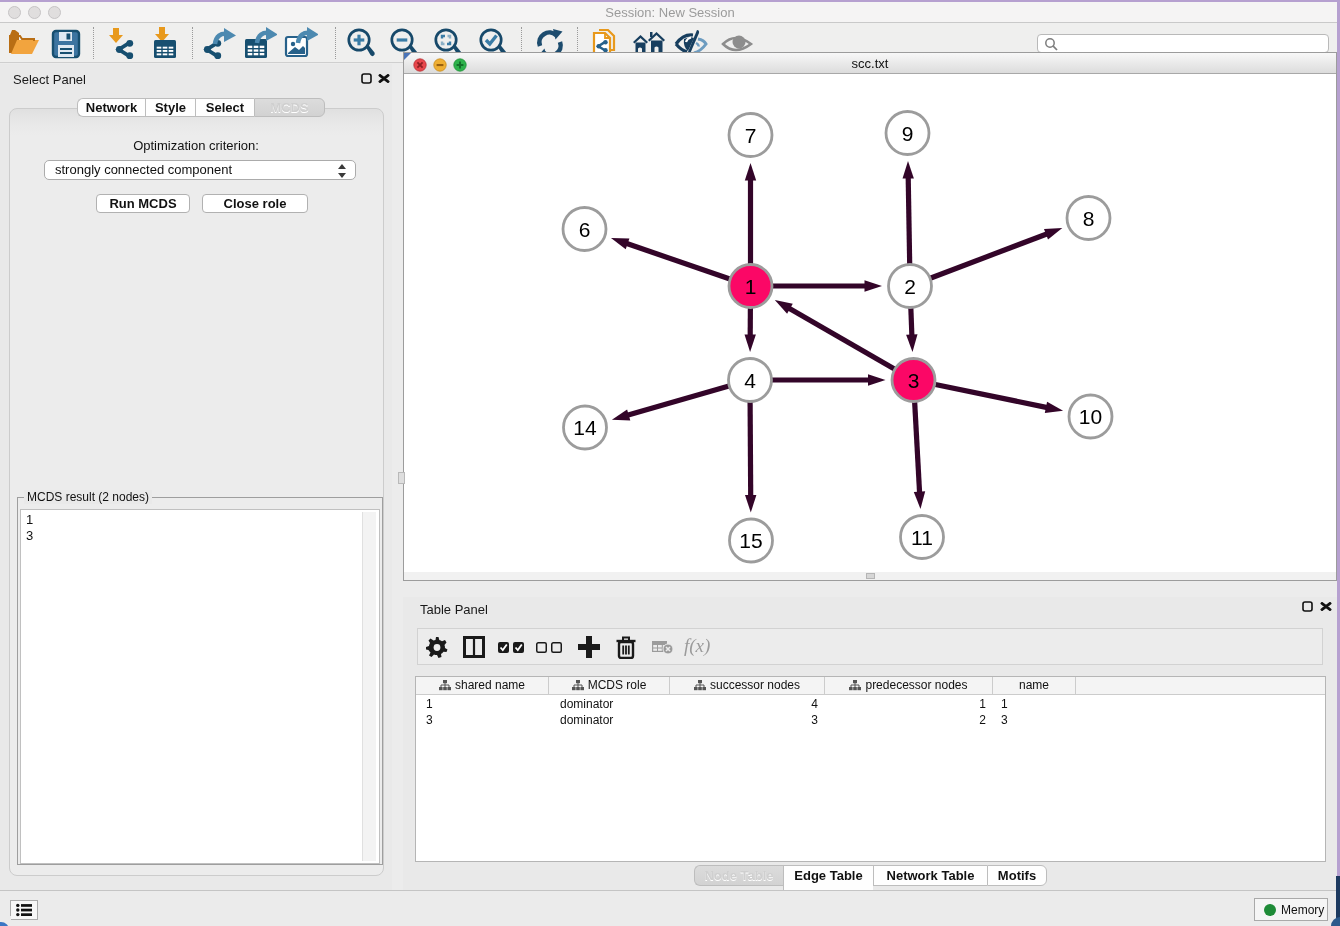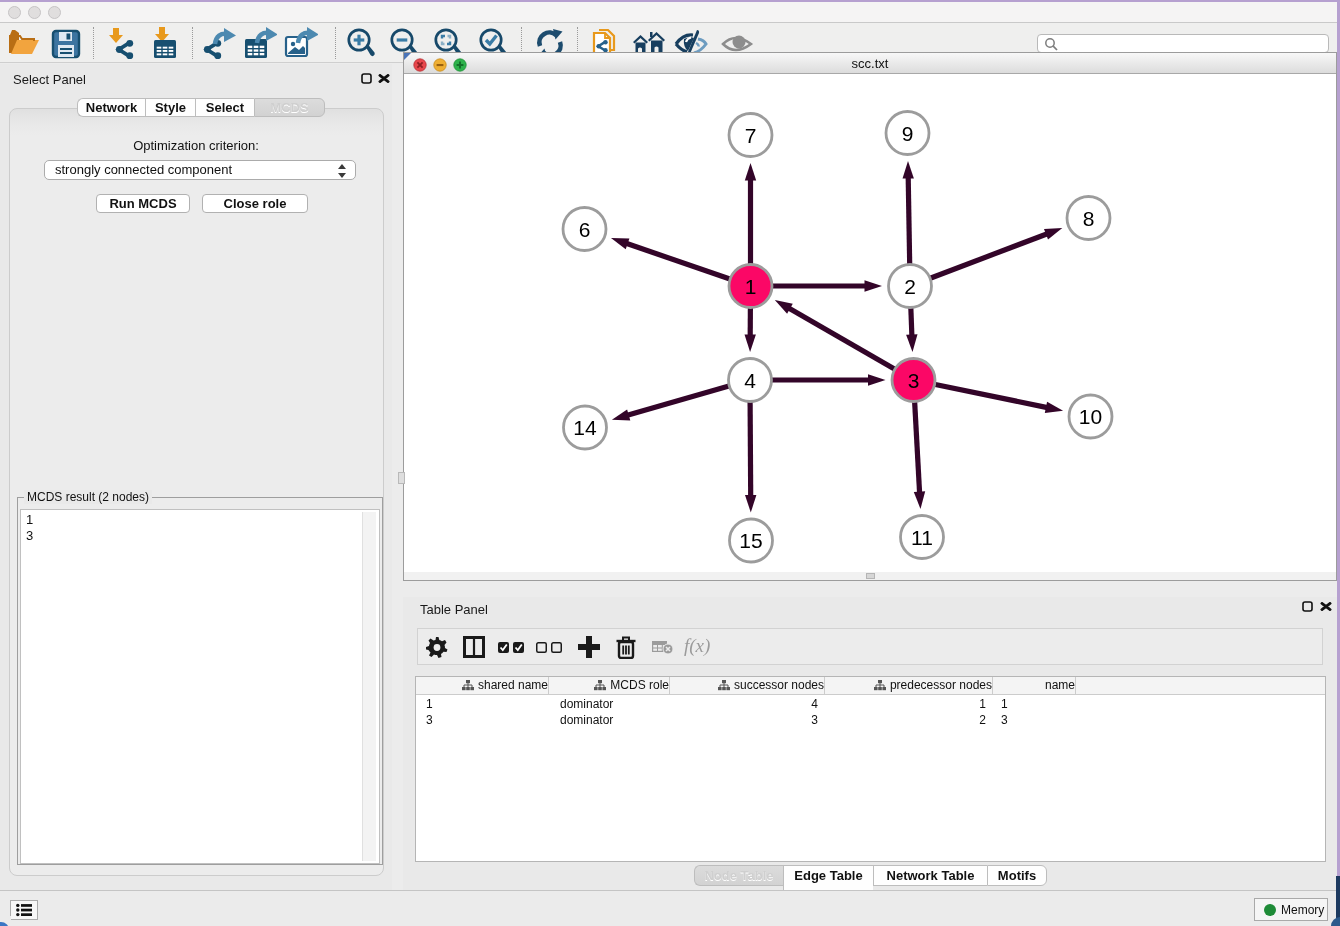--- a/index.html
+++ b/index.html
@@ -40,38 +40,39 @@
 #net-title { position:absolute; width:100%; top:3px; text-align:center; font-size:13px; color:#111; }
 #net-canvas { position:absolute; left:0; top:22px; width:932px; height:497px; background:#fff; overflow:hidden;}
 #net-scroll { position:absolute; left:0; top:519px; width:932px; height:8px; background:#f1f1f1; }
 #net-knob { position:absolute; left:462px; top:1px; width:9px; height:6px; background:#d6d6d6; border:1px solid #b5b5b5; }
 
 #tp { position:absolute; left:403px; top:597px; width:934px; height:293px; background:#e9e9e9; }
 #tp-title { position:absolute; left:17px; top:5px; font-size:13px; color:#1a1a1a; }
 #tp-toolbar { position:absolute; left:14px; top:31px; width:906px; height:37px; background:#ececec; border:1px solid #d2d2d2; }
 #tbl { position:absolute; left:12px; top:79px; width:911px; height:186px; background:#fff; border:1px solid #b5b5b5; }
 #tbl-head { position:absolute; left:0; top:0; width:100%; height:18px; background:#f4f4f4; border-bottom:1px solid #cccccc; display:flex; }
-.th { border-right:1px solid #cccccc; font-size:12px; color:#111; text-align:right; line-height:17px; position:relative; }
+.th { border-right:1px solid #cccccc; font-size:12px; color:#111; text-align:center; line-height:17px; position:relative; }
 .trow { position:absolute; width:100%; height:16px; font-size:12px; color:#111; }
 .td { position:absolute; top:1px; }
 #tp-tabs { left:291px; top:268px; position:absolute; }
 
 #status { position:absolute; left:0; top:890px; width:1338px; height:36px; background:#ebebeb; border-top:1px solid #c4c4c4; }
 #list-btn { position:absolute; left:10px; top:9px; width:28px; height:20px; background:#f7f7f7; border:1px solid #ababab; }
 #mem-btn { position:absolute; right:10px; top:7px; width:74px; height:23px; background:#f5f5f5; border:1px solid #a9a9a9; font-size:12px; color:#111; }
 </style>
 </head>
 <body>
 <div id="win">
 <div id="purple-top"></div>
 <div id="purple-right"></div>
   <div id="titlebar">
     <div class="tl" style="left:8px"></div>
     <div class="tl" style="left:28px"></div>
     <div class="tl" style="left:48px"></div>
+    <div id="title-text">Session: New Session</div>
   </div>
   <div id="toolbar">
     <svg class="ticon" style="left:7px;top:4px" width="34" height="34" viewBox="0 0 34 34">
         <path d="M3 8 L3 26 L12 26 L12 6 L8 3 L5 3 Z" fill="#b96e14"></path>
 <path d="M4 27 L10 13 L32 13 L25 27 Z" fill="#f2a43e"></path>
 <path d="M3 26 L3 9 L13 9 L15 12 L27 12 L27 14" fill="none" stroke="#b96e14" stroke-width="2"></path>
       </svg>
 <svg class="ticon" style="left:49px;top:4px" width="34" height="34" viewBox="0 0 34 34">
         <rect x="4" y="4" width="26" height="26" rx="3" fill="#3c74a0" stroke="#174f70" stroke-width="2.4"></rect>
 <rect x="10" y="5" width="13" height="9" fill="#dfe9f2"></rect>

